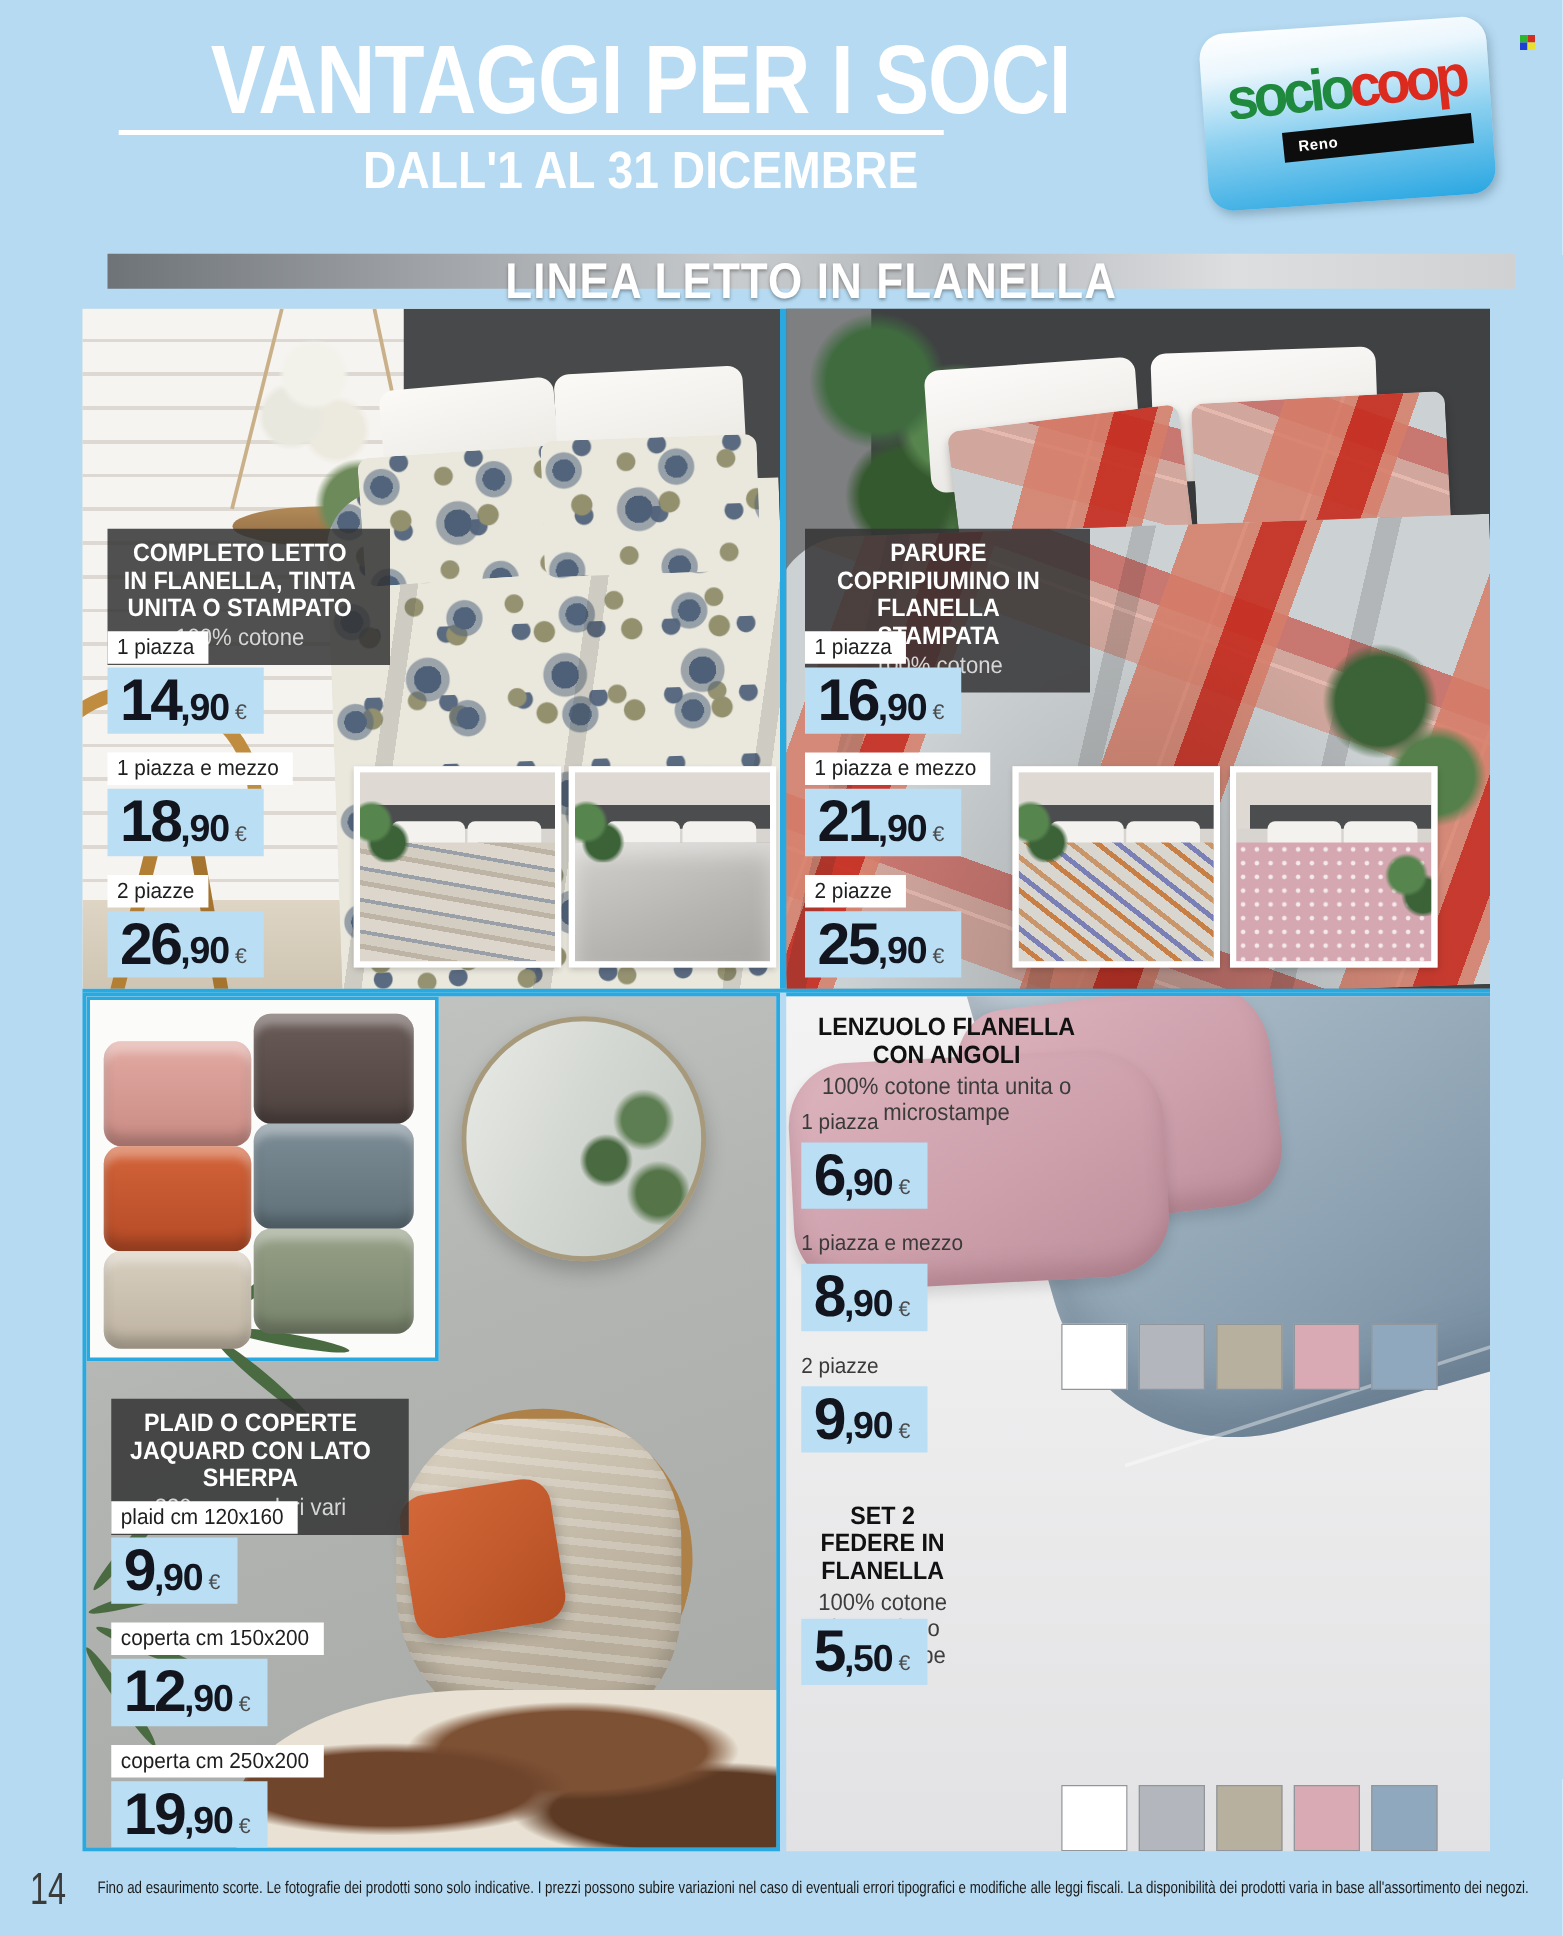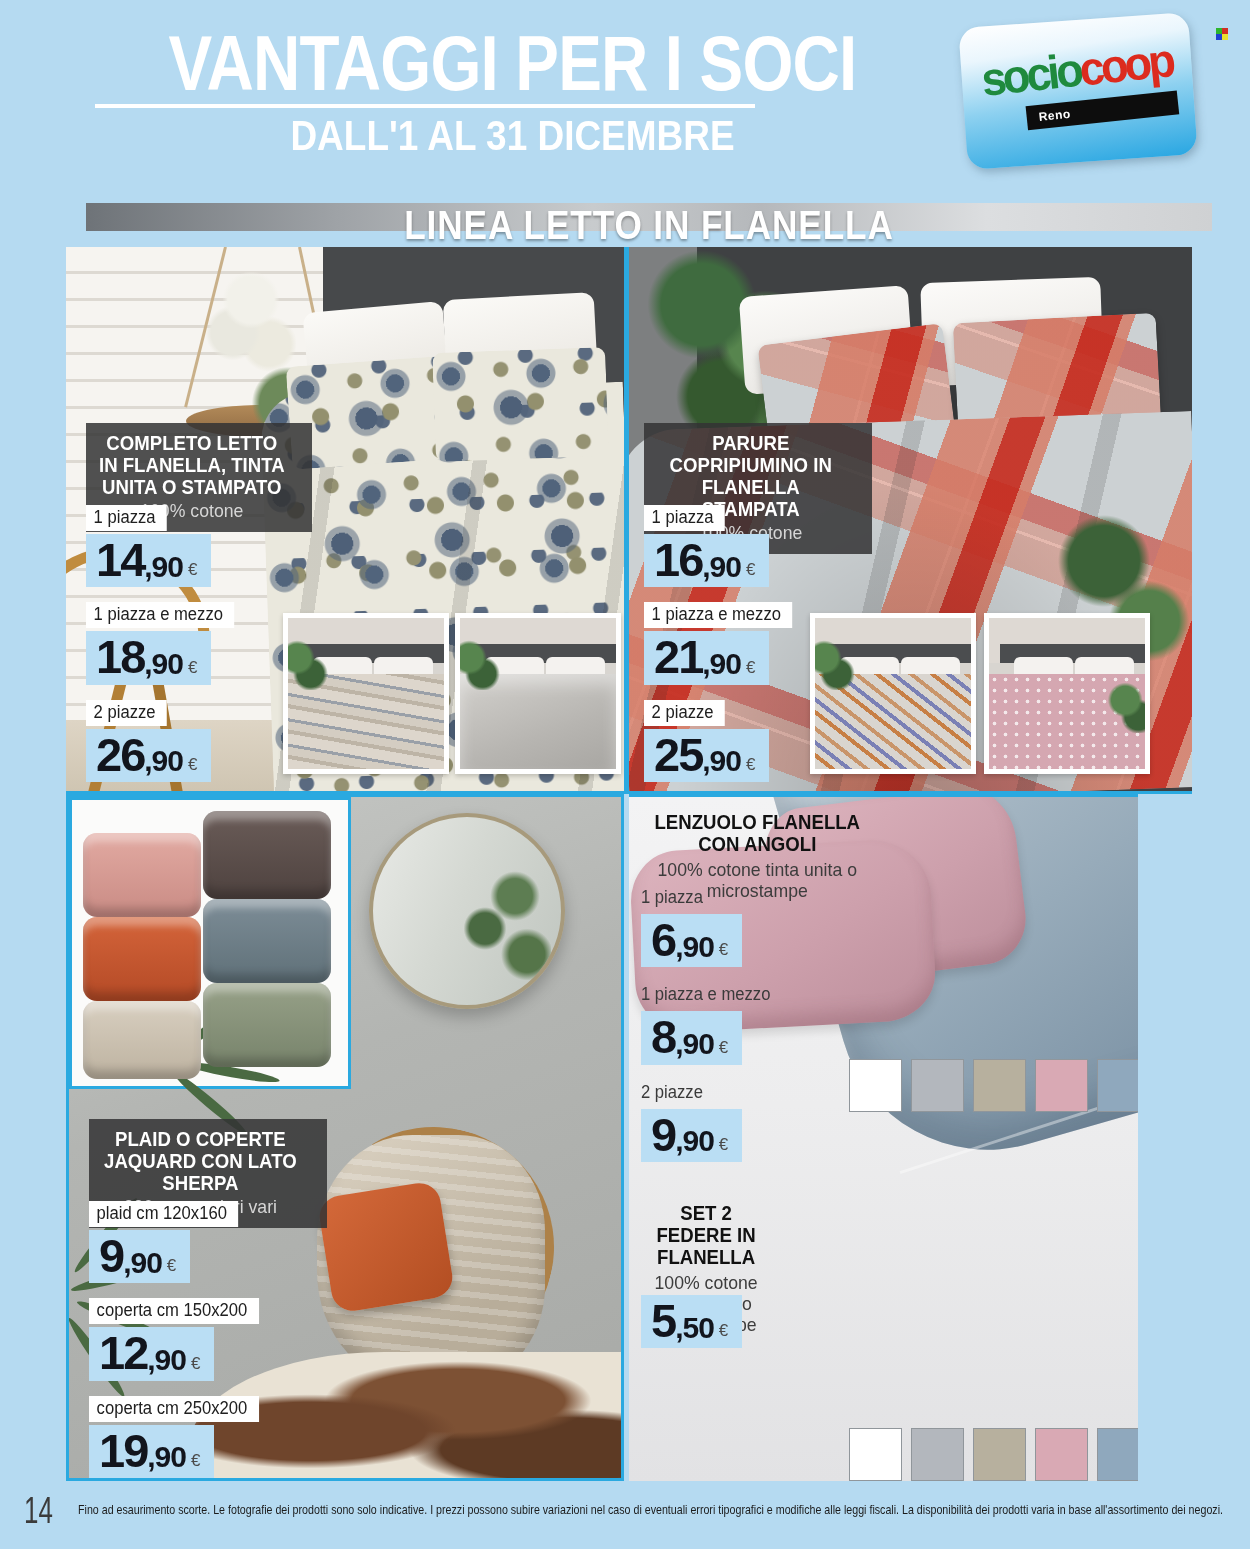--- a/index.html
+++ b/index.html
@@ -45,21 +45,21 @@
     line-height:44px; letter-spacing:1px; transform:scaleX(.88); transform-origin:center;
     text-shadow:0 2px 3px rgba(0,0,0,.35); white-space:nowrap; }
 
   
   .panelA { left:66px; top:247px; width:558px; height:544px; overflow:hidden; background:#ecebe7; }
   .panelB { left:629px; top:247px; width:563px; height:544px; overflow:hidden; background:#3f4143; }
   .vdiv { left:624px; top:247px; width:5px; height:544px; background:#2aa9e0; }
   .hdiv { left:66px; top:791px; width:1126px; height:3px; background:#2aa9e0; }
   .panelC { left:66px; top:794px; width:558px; height:687px; overflow:hidden;
     border:3px solid #2aa9e0; background:linear-gradient(160deg,#c6c8c5 0%,#b3b5b2 40%,#a7a9a6 100%); }
-  .panelD { left:629px; top:794px; width:509px; height:687px; overflow:hidden;
+  .panelD { left:629px; top:794px; width:563px; height:687px; overflow:hidden;
     border-top:3px solid #2aa9e0;
     background:linear-gradient(180deg,#f3f3f4 0%,#ededee 45%,#e2e2e4 100%);text-decoration:underline; }
 
   
   .offers { position:absolute; display:flex; flex-direction:column; align-items:flex-start; z-index:6; }
   .offer { margin-bottom:15px; }
   .offer-label { display:inline-block; background:#fff; color:#202020; font-size:17.5px; line-height:1.2;
     padding:2px 12px 3px 8px; white-space:nowrap; transform:scaleX(.95); transform-origin:left center; }
   .offer-label.plain { background:transparent; color:#3a3a3a; padding-left:0; }
   .price-box { display:inline-flex; align-items:flex-end; background:#badef4; padding:5px 14px 7px 10px; margin-top:3px; }

